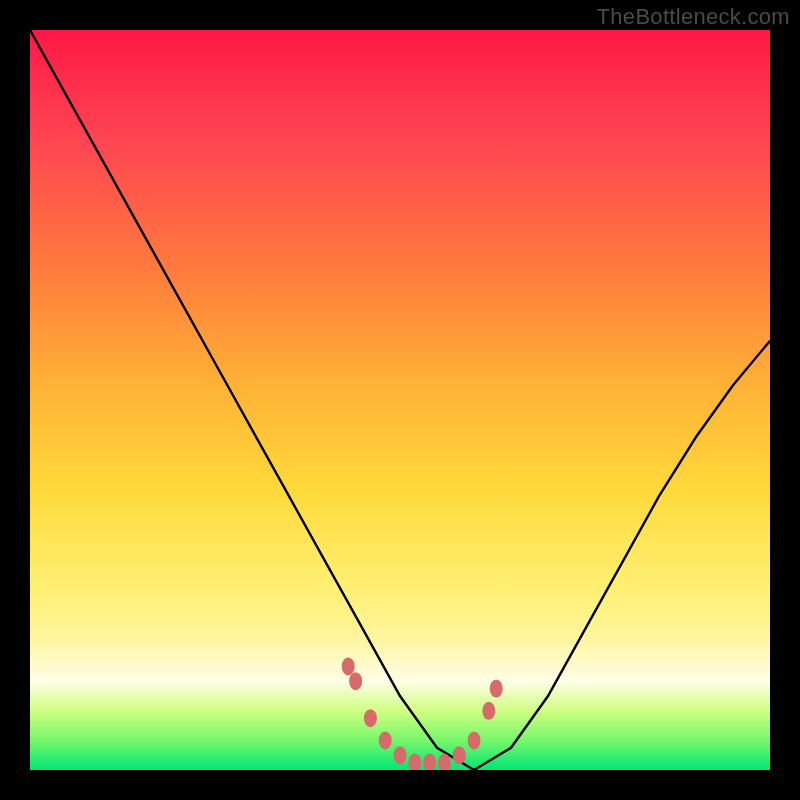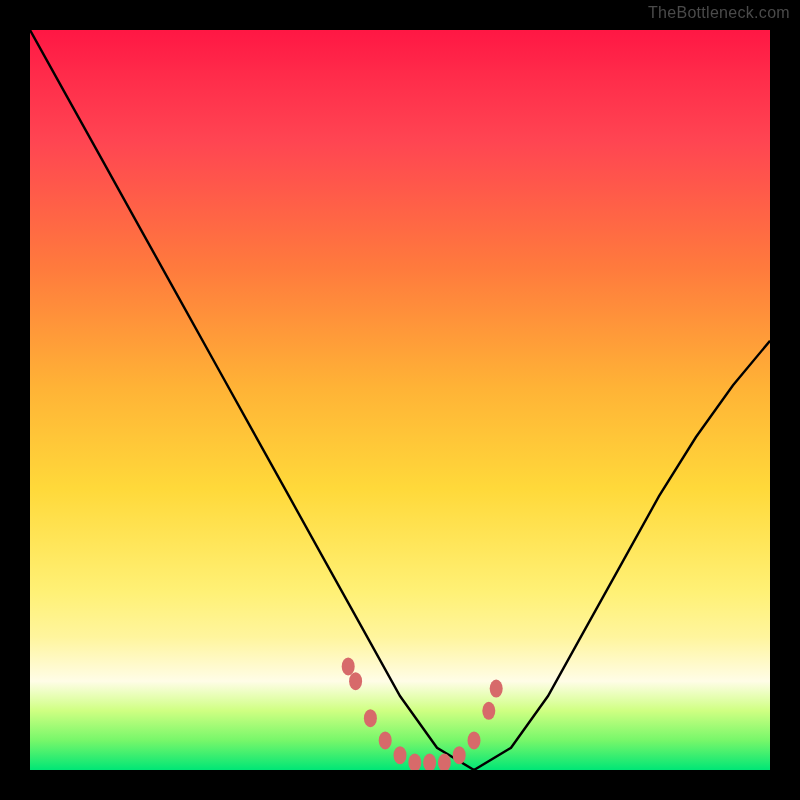--- a/index.html
+++ b/index.html
@@ -47,21 +47,21 @@
   svg.curve {
     position: absolute;
     left: 0; top: 0;
     width: 740px; height: 740px;
   }
   .watermark {
     position: absolute;
     top: 4px;
     right: 10px;
     color: #4a4a4a;
-    font-size: 16px;
+    font-size: 22px;
     font-weight: 500;
     letter-spacing: 0.3px;
     user-select: none;
   }
 </style>
 </head>
 <body>
 
 <div class="frame">
   <div class="plot">

